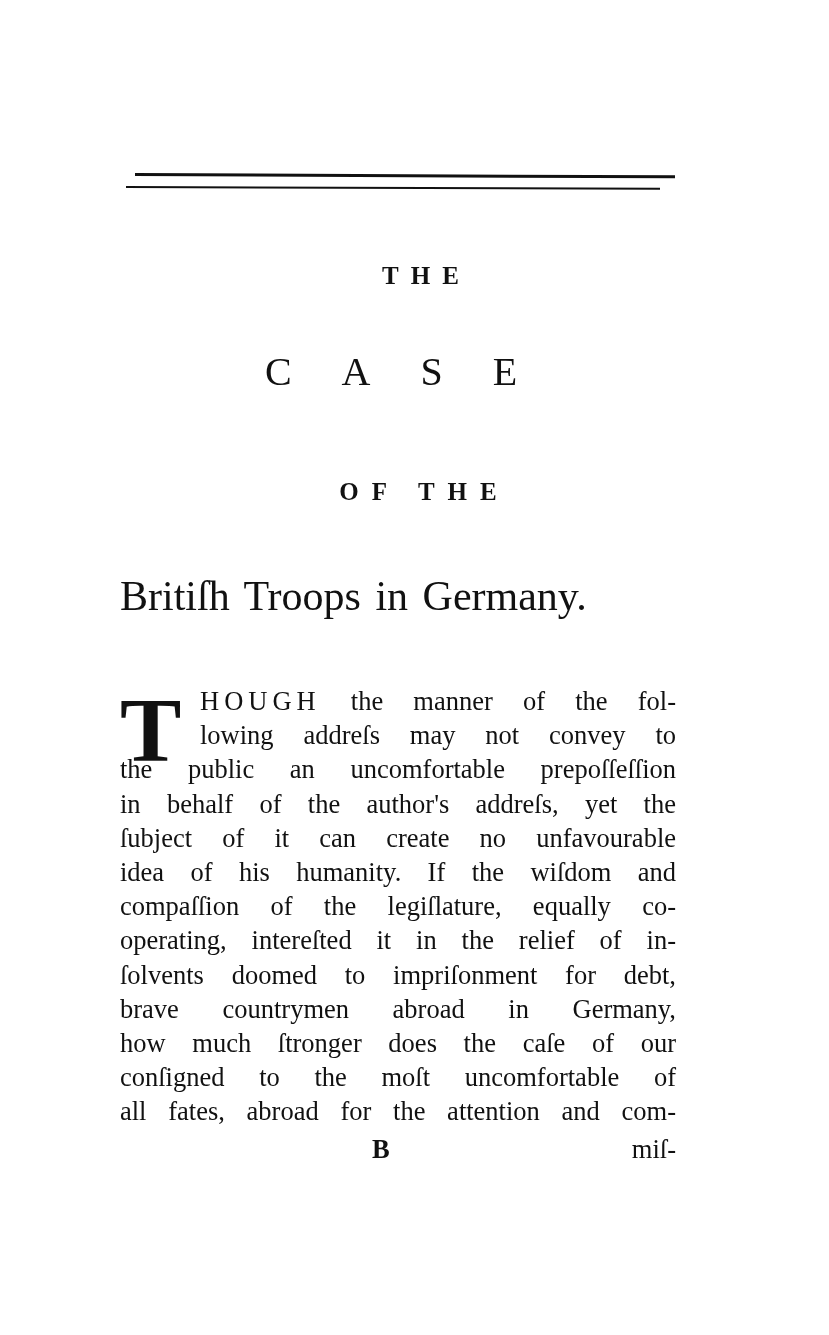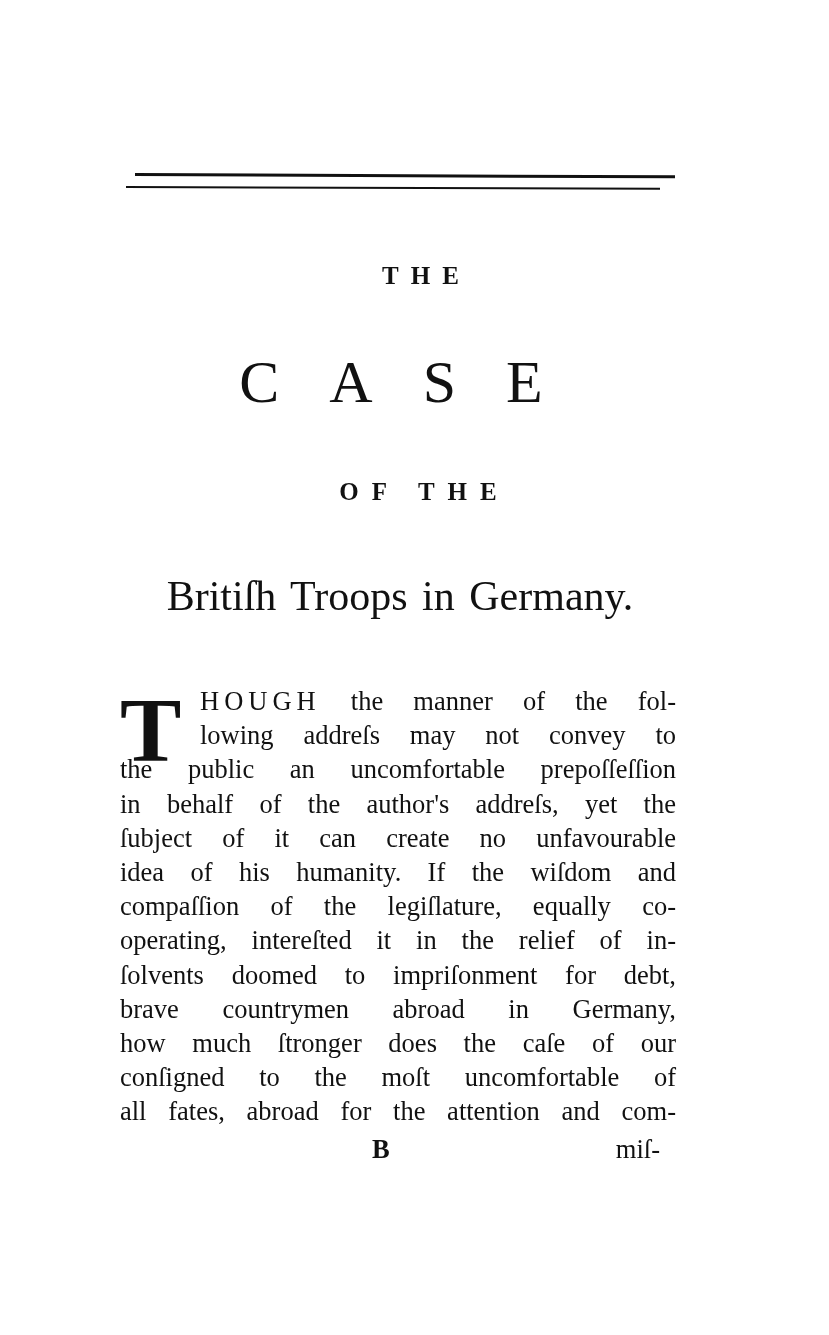--- a/index.html
+++ b/index.html
@@ -47,38 +47,37 @@
     .the-1 {
       top: 262px;
       padding-left: 12px;
     }
     .title-case {
       position: absolute;
       left: 0;
       width: 792px;
       top: 348px;
       text-align: center;
-      font-size: 60px;
+      font-size: 40px;
       letter-spacing: 50px;
       padding-left: 40px;
       box-sizing: border-box;
       font-weight: normal;
     }
     .of-the {
       top: 478px;
       letter-spacing: 13px;
       padding-left: 10px;
     }
     .subtitle {
       position: absolute;
       left: 120px;
       width: 560px;
       top: 572px;
       font-size: 42px;
-      text-align: center;
       word-spacing: 4px;
     }
     .body-text {
       position: absolute;
       left: 120px;
       width: 556px;
       top: 684px;
       font-size: 26.5px;
       line-height: 34.2px;
     }
@@ -111,21 +110,21 @@
       height: 34px;
       font-size: 26.5px;
     }
     .signature {
       position: absolute;
       left: 252px;
       font-weight: bold;
     }
     .catchword {
       position: absolute;
-      right: 16px;
+      right: 0;
     }
   </style>
 </head>
 <body>
 
 <div>
 
   <div class="rule rule-top"></div>
   <div class="rule rule-bottom"></div>
 

